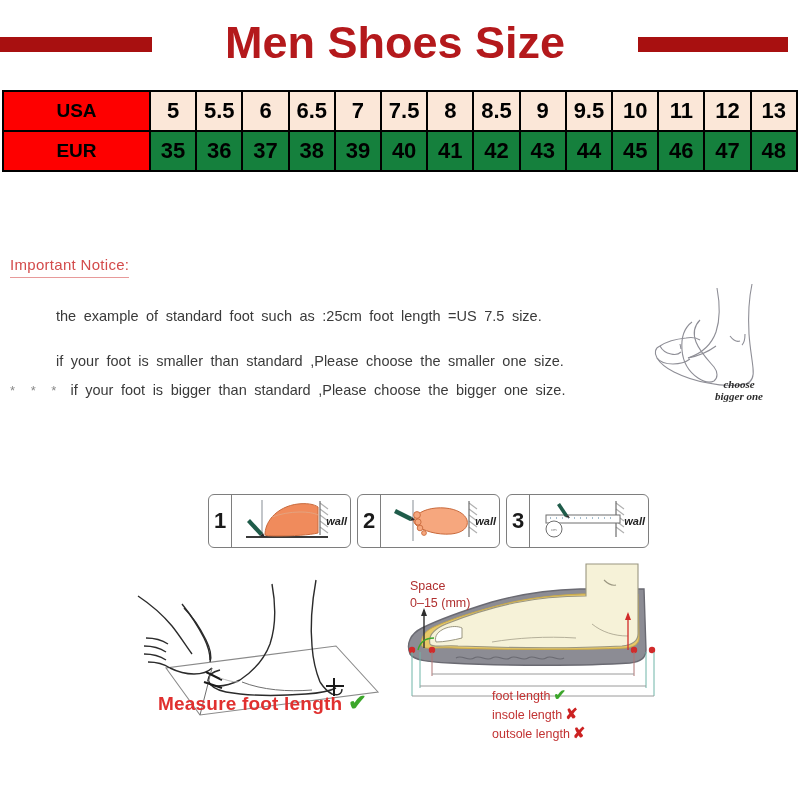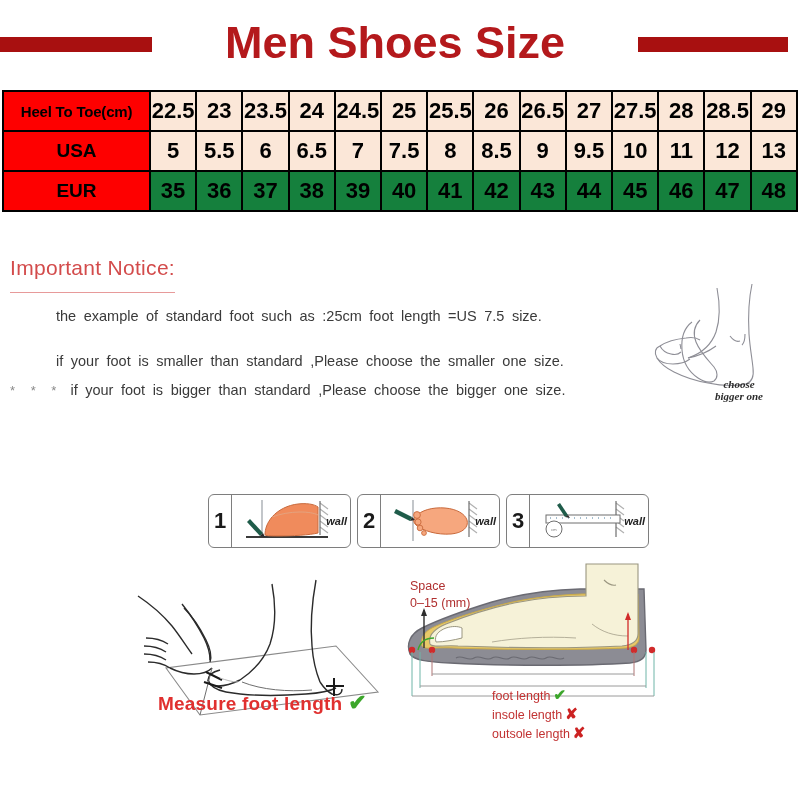--- a/index.html
+++ b/index.html
@@ -80,24 +80,24 @@
   }
   td.cell.blue { background: #15803d; }
   tr.r-cm td.cell { height: 38px; }
   tr.r-usa td.cell { height: 38px; }
   tr.r-eur td.cell { height: 38px; }
 
   
   .notice-head {
     position: absolute;
     left: 10px; top: 256px;
-    font-size: 21px;
+    font-size: 15px;
     color: #D34B4B;
     border-bottom: 1.5px solid #E79A9A;
-    padding-bottom: 12px;
+    padding-bottom: 4px;
     letter-spacing: 0.3px;
   }
   .notice-body {
     position: absolute;
     left: 10px; top: 302px;
     width: 660px;
     color: #3A3A3A;
     font-size: 14.5px;
     line-height: 29px;
   }
@@ -227,37 +227,20 @@
 
 <div class="title-band">
   <div class="title-bar left"></div>
   <div class="title-text">Men Shoes Size</div>
   <div class="title-bar right"></div>
 </div>
 
 <div class="size-table-wrap">
   <table class="size-table">
     <tbody>
-      <tr class="r-cm">
-        <td class="rowlabel small">Heel To Toe(cm)</td>
-        <td class="cell">22.5</td>
-        <td class="cell">23</td>
-        <td class="cell">23.5</td>
-        <td class="cell">24</td>
-        <td class="cell">24.5</td>
-        <td class="cell">25</td>
-        <td class="cell">25.5</td>
-        <td class="cell">26</td>
-        <td class="cell">26.5</td>
-        <td class="cell">27</td>
-        <td class="cell">27.5</td>
-        <td class="cell">28</td>
-        <td class="cell">28.5</td>
-        <td class="cell">29</td>
-      </tr>
       <tr class="r-usa">
         <td class="rowlabel">USA</td>
         <td class="cell">5</td>
         <td class="cell">5.5</td>
         <td class="cell">6</td>
         <td class="cell">6.5</td>
         <td class="cell">7</td>
         <td class="cell">7.5</td>
         <td class="cell">8</td>
         <td class="cell">8.5</td>

